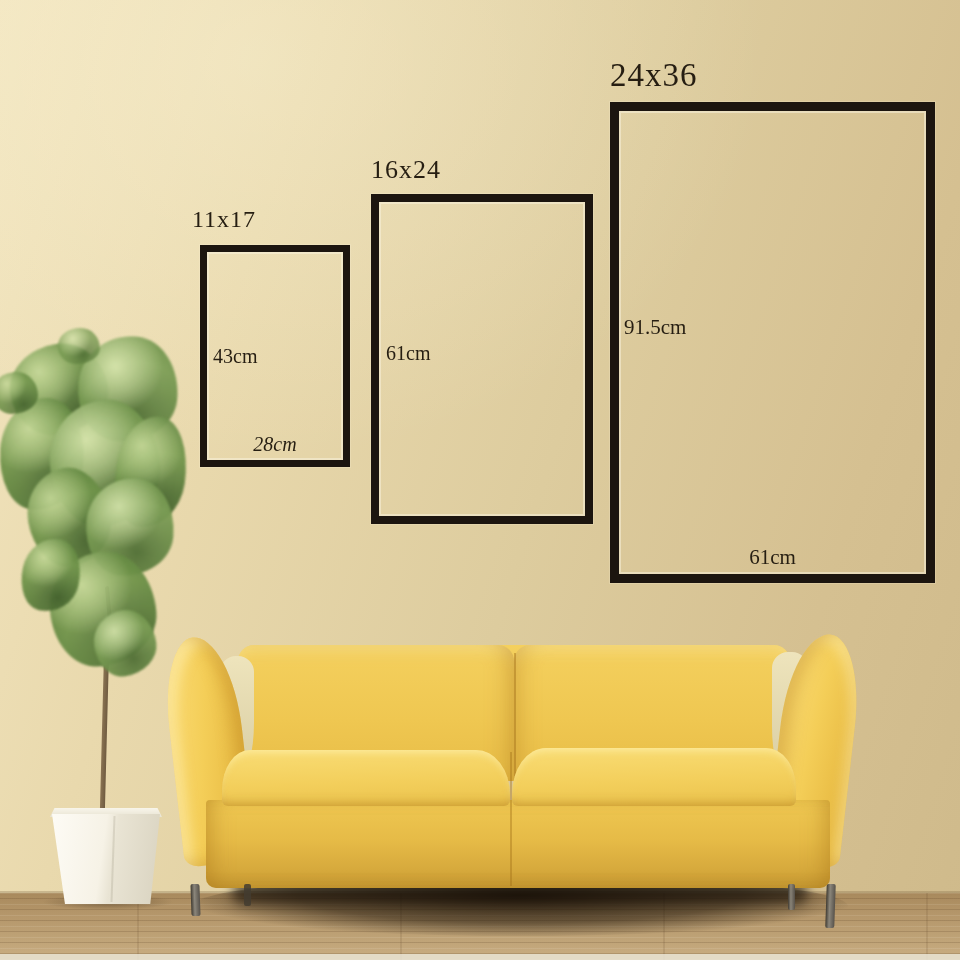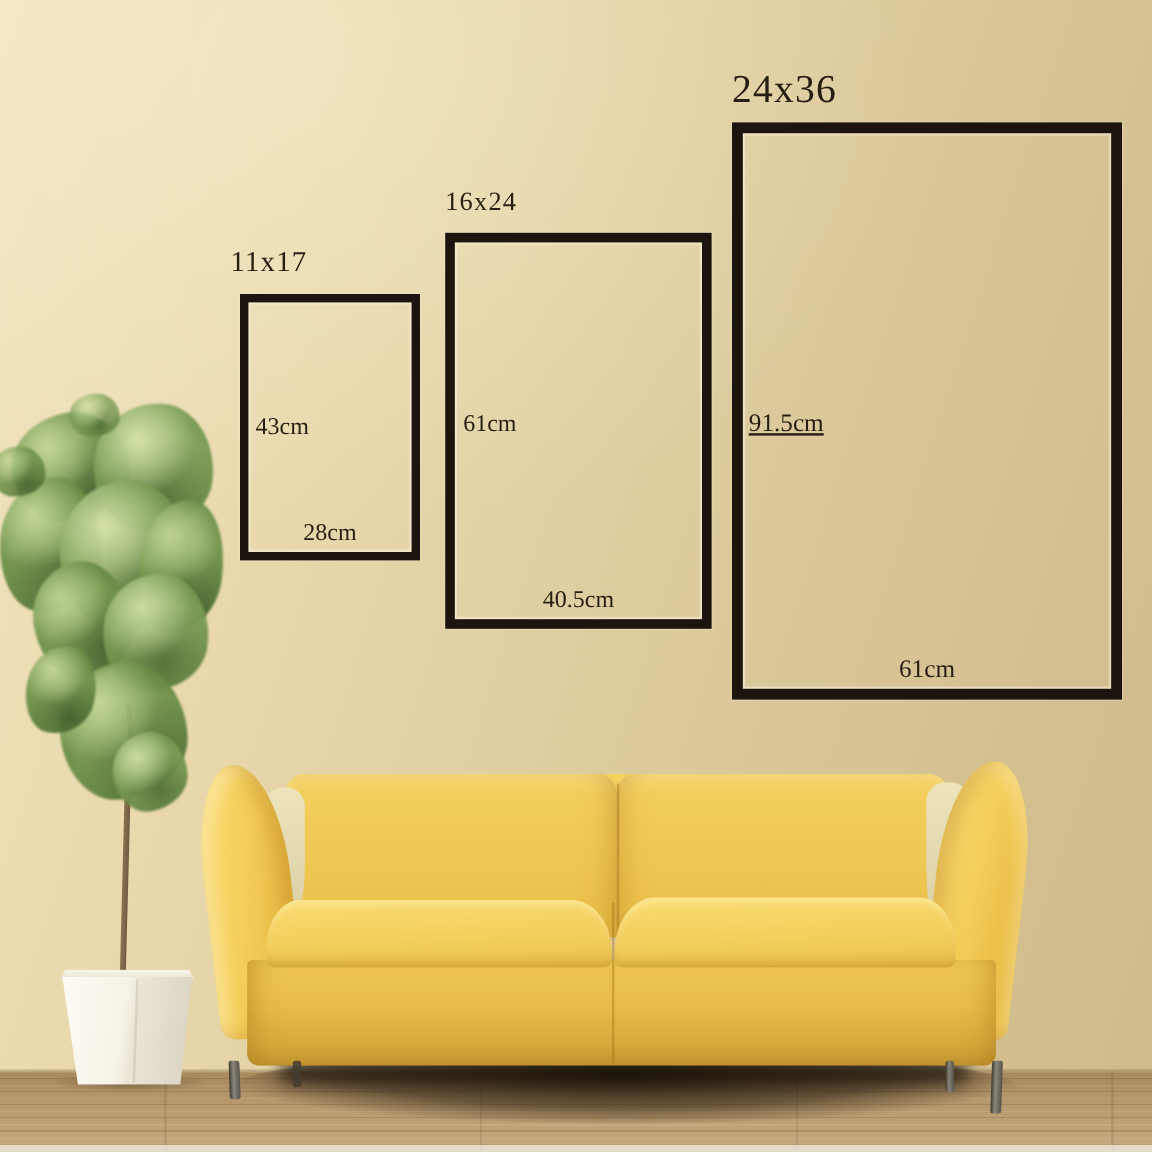--- a/index.html
+++ b/index.html
@@ -39,30 +39,30 @@
   .frame-outline{
     position:absolute;z-index:4;box-sizing:border-box;border:7px solid #1c150f;
     box-shadow:inset 0 0 0 2px rgba(250,244,224,.5),0 0 0 1px rgba(255,250,230,.18);
   }
   .dim-label{position:absolute;color:#261e12;z-index:5;}
   .dim-w{left:0;right:0;bottom:4px;text-align:center;}
   
   .f1-title{left:200px;top:206px;width:150px;font-size:24px;transform:translateX(-8px);}
   .f1-rect{left:200px;top:245px;width:150px;height:222px;}
   .f1-h{left:6px;top:93px;font-size:20px;}
-  .f1-w{font-size:20px;}
-  
-  .f2-title{left:371px;top:155px;width:222px;font-size:22px;}
+  .f1-w{font-size:20px;font-style:italic;}
+  
+  .f2-title{left:371px;top:155px;width:222px;font-size:26px;}
   .f2-rect{left:371px;top:194px;width:222px;height:330px;border-width:8px;}
   .f2-h{left:7px;top:140px;font-size:20px;}
   .f2-w{font-size:20px;}
   
   .f3-title{left:610px;top:57px;width:325px;font-size:33px;}
   .f3-rect{left:610px;top:102px;width:325px;height:481px;border-width:9px;}
-  .f3-h{left:5px;top:229px;font-size:21px;text-decoration:underline;}
+  .f3-h{left:5px;top:204px;font-size:21px;}
   .f3-w{font-size:21px;}
   
   .plant-part{position:absolute;}
   .trunk{
     left:102px;top:640px;width:5px;height:180px;z-index:5;
     background:linear-gradient(90deg,#8a7352,#6f5b40);transform:rotate(1.5deg);border-radius:2px;
   }
   .branch{
     left:108px;top:586px;width:4px;height:72px;z-index:5;
     background:#826c4f;transform:rotate(-5deg);border-radius:2px;
@@ -179,21 +179,20 @@
     <div class="frame-outline f1-rect">
       <span class="dim-label f1-h">43cm</span>
       <span class="dim-label dim-w f1-w">28cm</span>
     </div>
   </div>
 
   <div>
     <div class="frame-title f2-title">16x24</div>
     <div class="frame-outline f2-rect">
       <span class="dim-label f2-h">61cm</span>
-      <span class="dim-label dim-w f2-w">40.5cm</span>
     </div>
   </div>
 
   <div>
     <div class="frame-title f3-title">24x36</div>
     <div class="frame-outline f3-rect">
       <span class="dim-label f3-h">91.5cm</span>
       <span class="dim-label dim-w f3-w">61cm</span>
     </div>
   </div>

